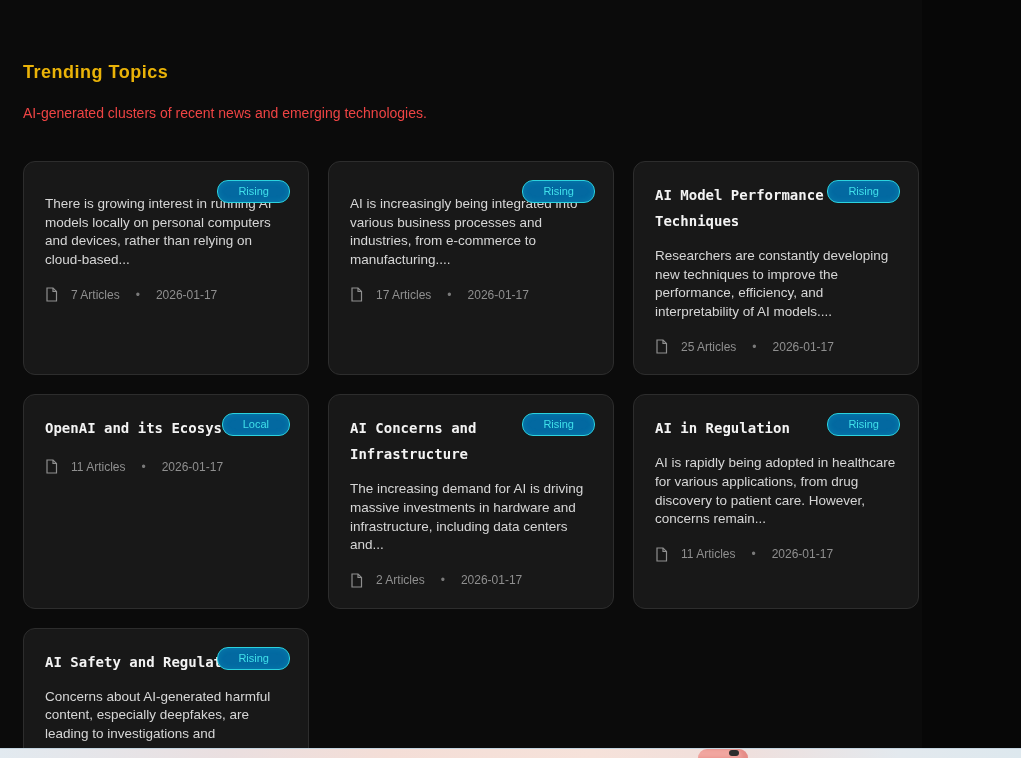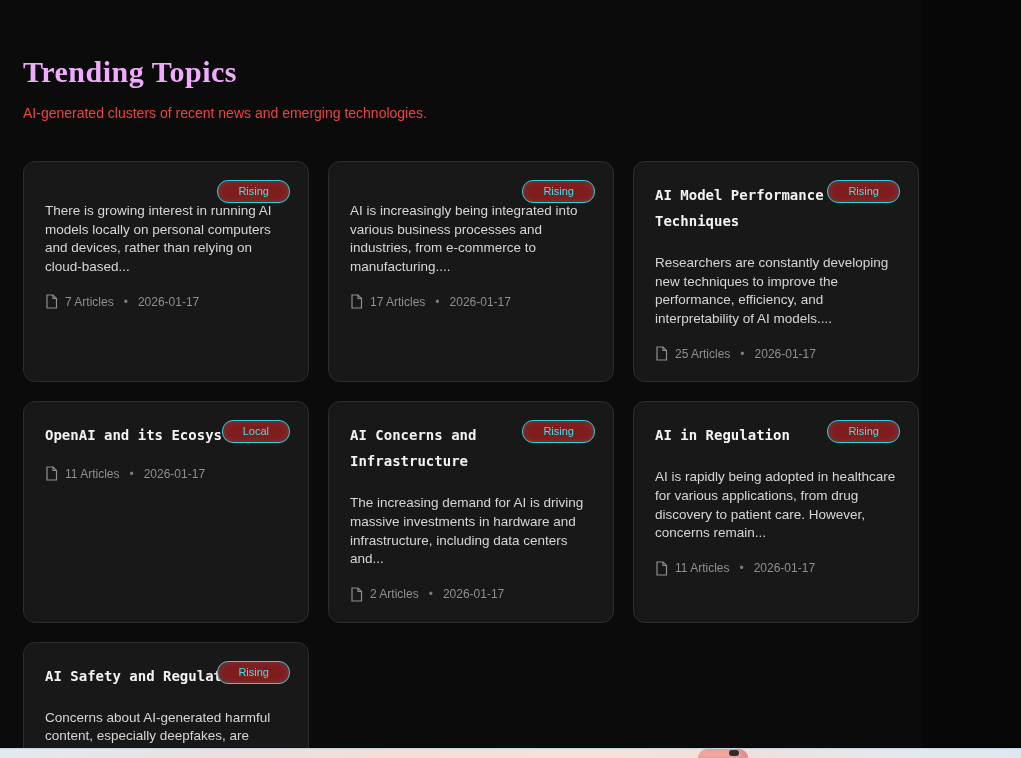--- a/index.html
+++ b/index.html
@@ -18,25 +18,25 @@
     position: absolute;
     left: 922px; top: 0; right: 0; bottom: 0;
     background: #070707;
   }
   .content {
     position: absolute;
     left: 0; top: 0; right: 0; bottom: 0;
     padding: 56px 0 0 23px;
   }
   h1.page-title {
-    font-family: Liberation Serif, serif;
+    font-family: Liberation Sans, sans-serif;
     font-weight: bold;
-    font-size: 30px;
+    font-size: 18px;
     line-height: 32px;
-    color: #f0abfc;
+    color: #eab308;
     letter-spacing: 0.5px;
   }
   p.page-subtitle {
     margin-top: 16px;
     font-size: 14px;
     line-height: 19px;
     color: #ef4444;
   }
   .grid {
     margin-top: 38px;
@@ -63,36 +63,36 @@
   .badge {
     position: absolute;
     top: 18px; right: 18px;
     display: inline-block;
     font-size: 11px;
     line-height: 13px;
     padding: 4px 20px;
     color: #3fe0ea;
     border: 1.5px solid #2bd2de;
     border-radius: 11px;
-    background: #7f1d1d;
+    background: #0369a1;
     box-shadow: inset 0 0 6px rgba(45,217,230,0.18);
     font-family: "Liberation Sans", sans-serif;
   }
   .card-desc {
-    margin-top: 20px;
+    margin-top: 13px;
     font-size: 13.5px;
     line-height: 18.6px;
     color: #d6d6d6;
     max-width: 244px;
   }
   .card-foot {
     margin-top: 18px;
     display: flex;
     align-items: center;
-    gap: 7px;
+    gap: 13px;
     font-size: 12px;
     color: #8f8f8f;
   }
   .file-icon { display: inline-flex; align-items: center; }
   .dot { margin: 0 3px; color: #7a7a7a; }
   .bottom-window {
     position: absolute;
     left: 0; right: 0; bottom: 0;
     height: 10px;
     background: linear-gradient(90deg, #e2eaf0 0%, #eadfe0 22%, #f4ded7 38%, #f6e2da 58%, #f0dfdc 72%, #e3e9ee 88%, #dde8ee 100%);

